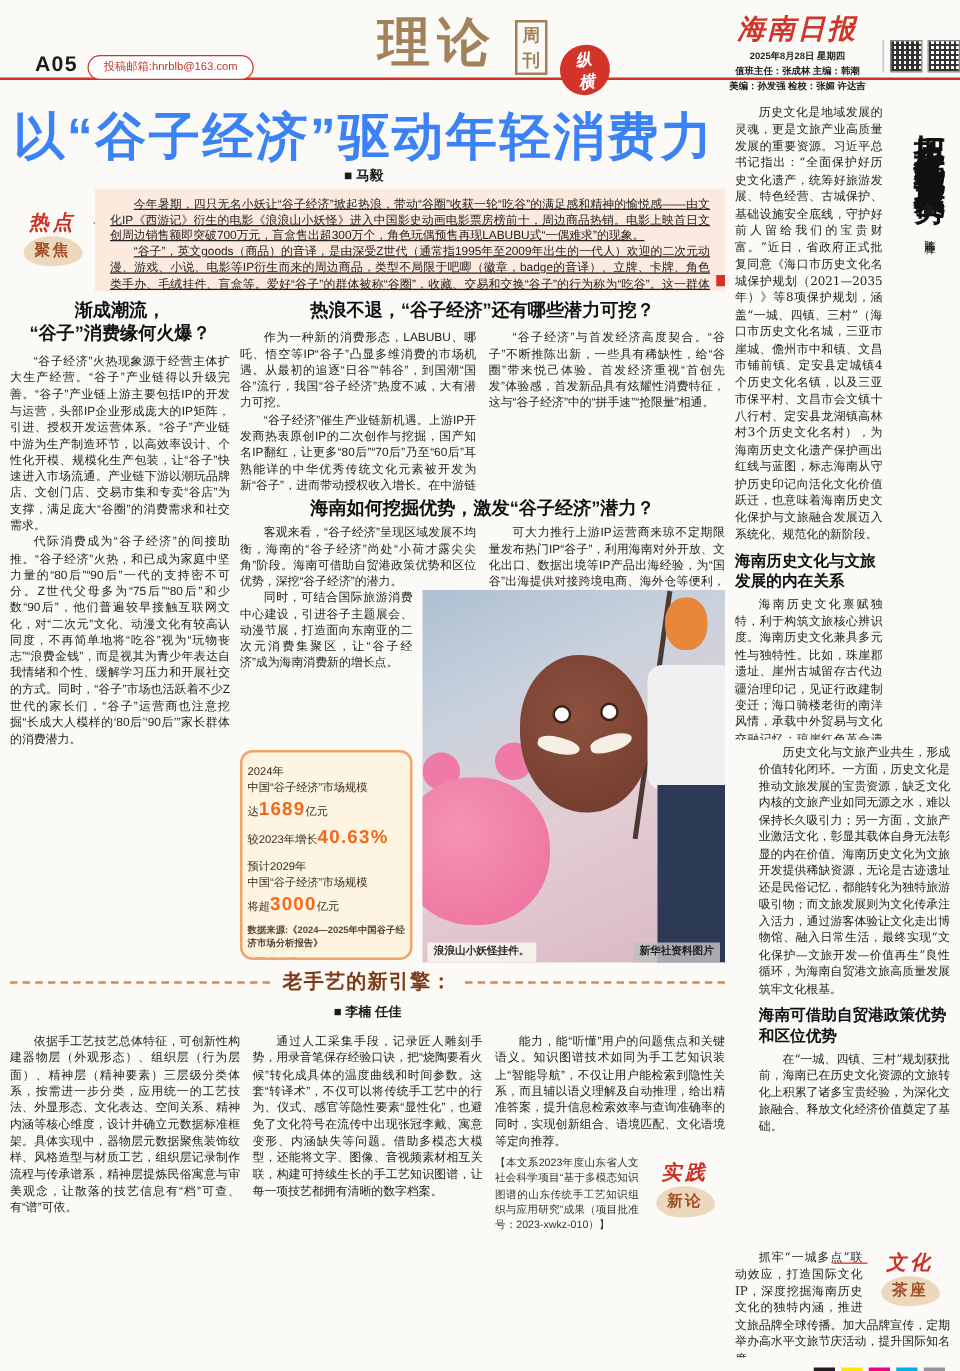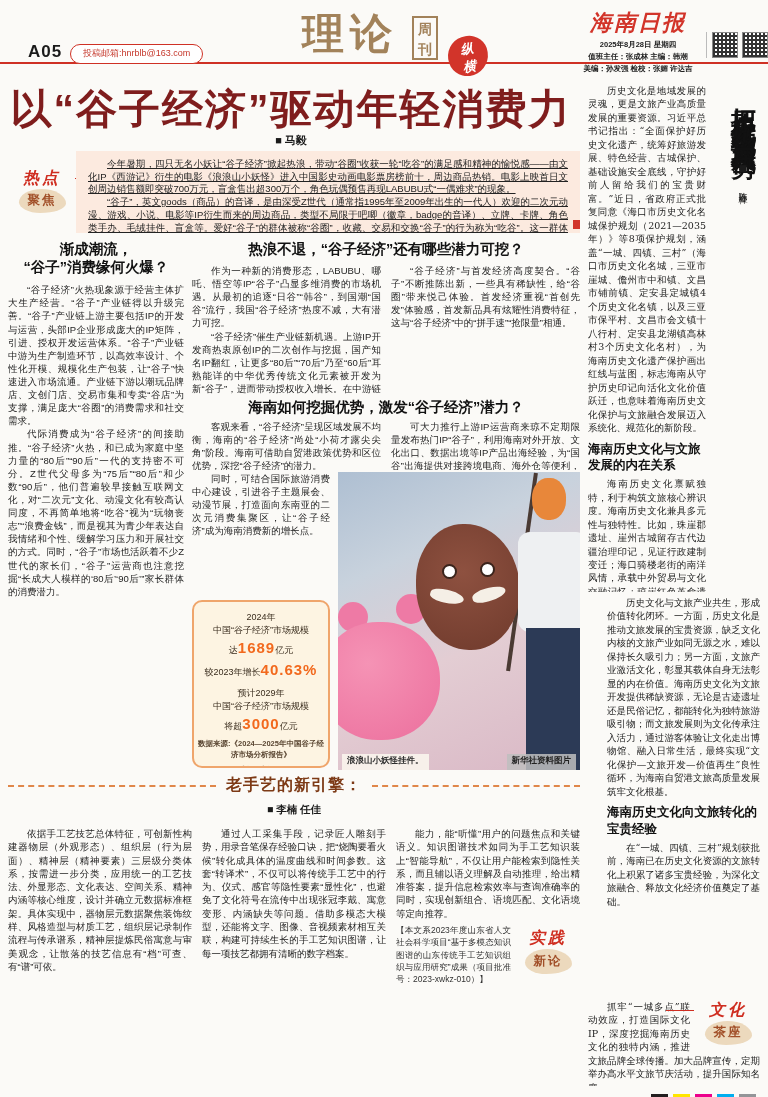--- a/index.html
+++ b/index.html
@@ -13,21 +13,21 @@
   .logo-main { position:absolute; left:302px; top:6px; font-family:"DejaVu Serif",serif; font-size:42px; font-weight:900; color:#a2825a; letter-spacing:6px; }
   .logo-sub { position:absolute; left:412px; top:16px; width:26px; height:44px; border:2px solid #a2825a; color:#a2825a; font-family:"DejaVu Serif",serif; font-weight:bold; font-size:14px; line-height:1.4; text-align:center; padding-top:2px; }
   .seal-zh { position:absolute; left:448px; top:36px; width:40px; height:40px; background:#d2342a; border-radius:50% 46% 52% 48%; transform:rotate(-8deg); color:#fff; font-family:"DejaVu Serif",serif; font-style:italic; font-weight:bold; font-size:13px; text-align:center; line-height:1.35; padding-top:4px; z-index:2; }
   .masthead { position:absolute; left:575px; top:8px; width:126px; text-align:center; }
   .brand { color:#d2342a; font-family:"DejaVu Serif",serif; font-style:italic; font-weight:900; font-size:22px; letter-spacing:2px; white-space:nowrap; }
   .mast-line { font-size:7.5px; color:#222; font-weight:bold; margin-top:2px; white-space:nowrap; }
   .qrs { position:absolute; left:706px; top:32px; display:flex; gap:4px; border-left:1px solid #bbb; padding-left:5px; }
   .qr { width:26px; height:26px; border:1px solid #888; background-image:repeating-linear-gradient(0deg,#333 0 2px,transparent 2px 4px),repeating-linear-gradient(90deg,#333 0 2px,#fff 2px 4px); }
 
   
-  .lead-title { position:absolute; left:0; top:82px; width:582px; text-align:center; font-size:41px; font-weight:900; letter-spacing:2px; color:#7f1d1d; }
+  .lead-title { position:absolute; left:0; top:82px; width:582px; text-align:center; font-size:41px; font-weight:900; letter-spacing:2px; color:#3b82f6; }
   .lead-byline { position:absolute; left:0; top:133px; width:582px; text-align:center; font-size:11px; font-weight:bold; }
 
   .focus-label { position:absolute; left:10px; top:168px; width:56px; text-align:center; }
   .seal .script { font-family:"DejaVu Serif",serif; font-style:italic; font-weight:bold; color:#cf2e21; font-size:16px; letter-spacing:3px; display:block; white-space:nowrap; }
   .seal .bubble { display:inline-block; background:#ecd9bd; color:#a14f28; font-weight:bold; font-size:12.5px; letter-spacing:2px; padding:3px 9px 4px; border-radius:48% 52% 55% 45%/55% 60% 40% 45%; }
   .focus-label .line { position:absolute; right:-14px; top:10px; width:13px; height:1px; background:#cf2e21; }
   .focus-label .dot { position:absolute; right:-19px; top:7.5px; width:5px; height:5px; border:1px solid #cf2e21; border-radius:50%; background:#fff; }
 
   .intro-box { position:absolute; left:76px; top:151px; width:504px; height:82px; background:#fceadf; padding:7px 12px; overflow:hidden; }
   .intro-box p { font-size:9.5px; line-height:1.34; text-align:justify; text-indent:2em; color:#232323;text-decoration:underline; }
@@ -41,21 +41,21 @@
   .rregion { position:absolute; left:184px; top:0; width:388px; height:532px; }
   .head2 { height:20px; }
   .blockA { display:flex; gap:10px; height:132px; overflow:hidden; margin-top:4px; }
   .blockA > div, .blockB > div { flex:1; overflow:hidden; }
   .head3 { height:20px; margin-top:2px; }
   .blockB { display:flex; gap:10px; height:50px; overflow:hidden; margin-top:2px; }
   .bottomRow { display:flex; gap:8px; margin-top:2px; height:298px; }
   .minicol { width:138px; display:flex; flex-direction:column; }
   .minitext { height:124px; overflow:hidden; }
 
-  .stats-box { margin-top:4px; height:168px; border:2px solid #efa express56b; border:2px solid #efa56b; border-radius:10px; background:#fdf4e2; text-align:center; padding:9px 4px; font-size:9px; color:#3a2d1e; line-height:1.45; overflow:hidden; }
+  .stats-box { margin-top:4px; height:168px; border:2px solid #efa express56b; border:2px solid #efa56b; border-radius:10px; background:#fdf4e2; text-align:left; padding:9px 4px; font-size:9px; color:#3a2d1e; line-height:1.45; overflow:hidden; }
   .stats-box .num { font-size:15px; font-weight:900; color:#f2691d; letter-spacing:1px; }
   .stats-box .src { font-size:7.5px; font-weight:bold; color:#5a4632; margin-top:5px; line-height:1.4; }
 
   .photo { position:relative; width:242px; height:298px; overflow:hidden; background:linear-gradient(155deg,#aebfd2 0%,#c8d2dd 28%,#e3cdd3 58%,#d9b7c5 100%); }
   .p-pink { position:absolute; left:-18px; bottom:30px; width:120px; height:118px; background:radial-gradient(circle at 40% 35%,#f593b5,#ec6f9d); border-radius:48%; }
   .p-pink-ear1,.p-pink-ear2 { position:absolute; width:30px; height:30px; background:#ee7aa5; border-radius:50%; }
   .p-pink-ear1 { left:0px; bottom:138px; } .p-pink-ear2 { left:58px; bottom:146px; }
   .p-boar { position:absolute; left:78px; top:52px; width:104px; height:126px; background:radial-gradient(circle at 45% 38%,#8e5140,#6f3a2c); border-radius:46% 54% 48% 52%; }
   .p-eye1,.p-eye2 { position:absolute; width:15px; height:15px; background:#fff; border-radius:50%; border:2px solid #3a241c; }
   .p-eye1{ left:104px; top:92px; } .p-eye2{ left:142px; top:90px; }
@@ -210,21 +210,21 @@
         <span class="vbyline">■ 陈春樟</span>
       </div>
       <div class="r-upper-text">
         <p>历史文化是地域发展的灵魂，更是文旅产业高质量发展的重要资源。习近平总书记指出：“全面保护好历史文化遗产，统筹好旅游发展、特色经营、古城保护、基础设施安全底线，守护好前人留给我们的宝贵财富。”近日，省政府正式批复同意《海口市历史文化名城保护规划（2021—2035年）》等8项保护规划，涵盖“一城、四镇、三村”（海口市历史文化名城，三亚市崖城、儋州市中和镇、文昌市铺前镇、定安县定城镇4个历史文化名镇，以及三亚市保平村、文昌市会文镇十八行村、定安县龙湖镇高林村3个历史文化名村），为海南历史文化遗产保护画出红线与蓝图，标志海南从守护历史印记向活化文化价值跃迁，也意味着海南历史文化保护与文旅融合发展迈入系统化、规范化的新阶段。</p>
         <div class="rsub">海南历史文化与文旅发展的内在关系</div>
         <p>海南历史文化禀赋独特，利于构筑文旅核心辨识度。海南历史文化兼具多元性与独特性。比如，珠崖郡遗址、崖州古城留存古代边疆治理印记，见证行政建制变迁；海口骑楼老街的南洋风情，承载中外贸易与文化交融记忆；琼崖红色革命遗址记录峥嵘岁月，传承精神血脉。这些稀缺资源，让海南在众多旅游目的地中形成差异化优势，成为文旅发展的核心竞争力。</p>
       </div>
     </div>
     <div class="r-wide">
       <p>历史文化与文旅产业共生，形成价值转化闭环。一方面，历史文化是推动文旅发展的宝贵资源，缺乏文化内核的文旅产业如同无源之水，难以保持长久吸引力；另一方面，文旅产业激活文化，彰显其载体自身无法彰显的内在价值。海南历史文化为文旅开发提供稀缺资源，无论是古迹遗址还是民俗记忆，都能转化为独特旅游吸引物；而文旅发展则为文化传承注入活力，通过游客体验让文化走出博物馆、融入日常生活，最终实现“文化保护—文旅开发—价值再生”良性循环，为海南自贸港文旅高质量发展筑牢文化根基。</p>
-      <div class="rsub">海南历史文化向文旅转化的宝贵经验</div>
+      <div class="rsub">海南可借助自贸港政策优势和区位优势</div>
       <p>在“一城、四镇、三村”规划获批前，海南已在历史文化资源的文旅转化上积累了诸多宝贵经验，为深化文旅融合、释放文化经济价值奠定了基础。</p>
 
     </div>
     <div class="r-bottom">
       <div class="seal culture-seal">
         <span class="script">文化</span>
         <span class="bubble">茶座</span>
         <div class="line"></div>
         
       </div>

